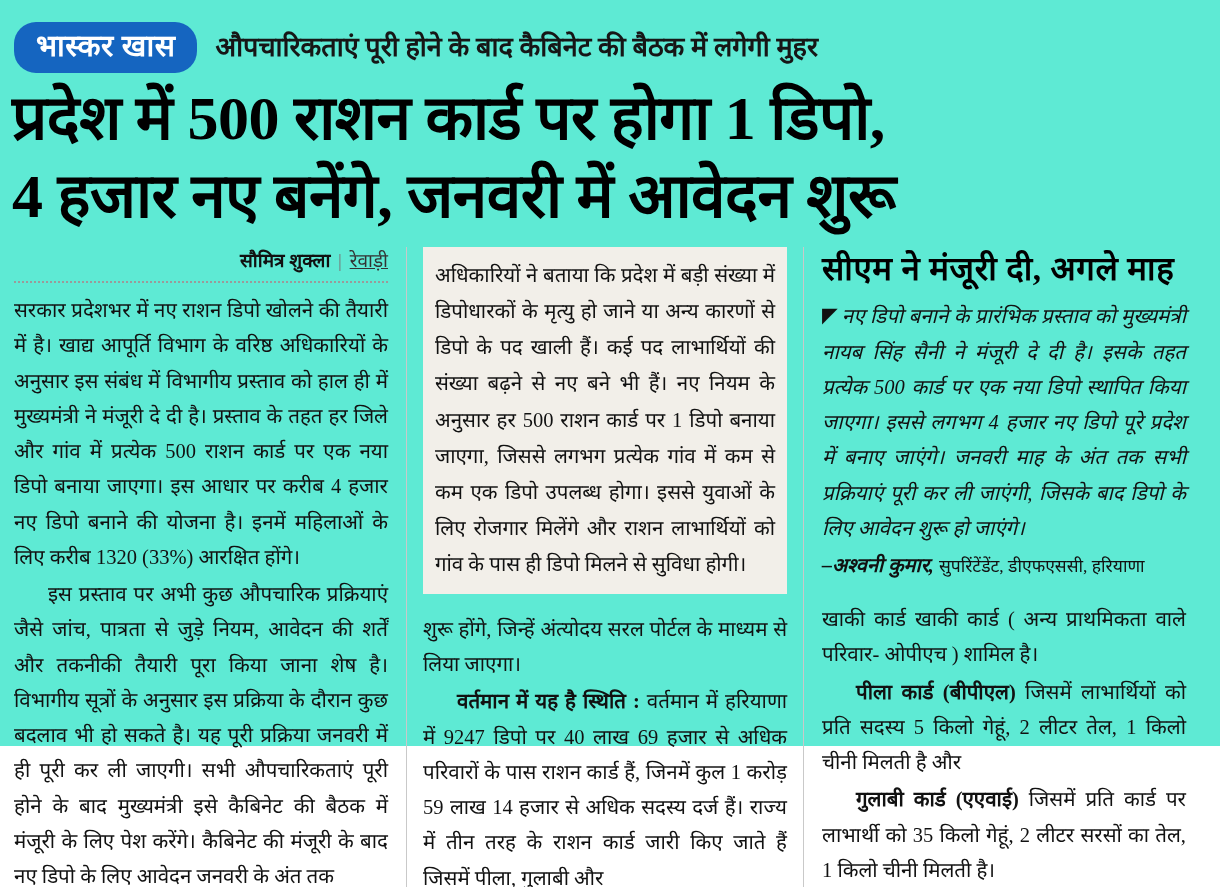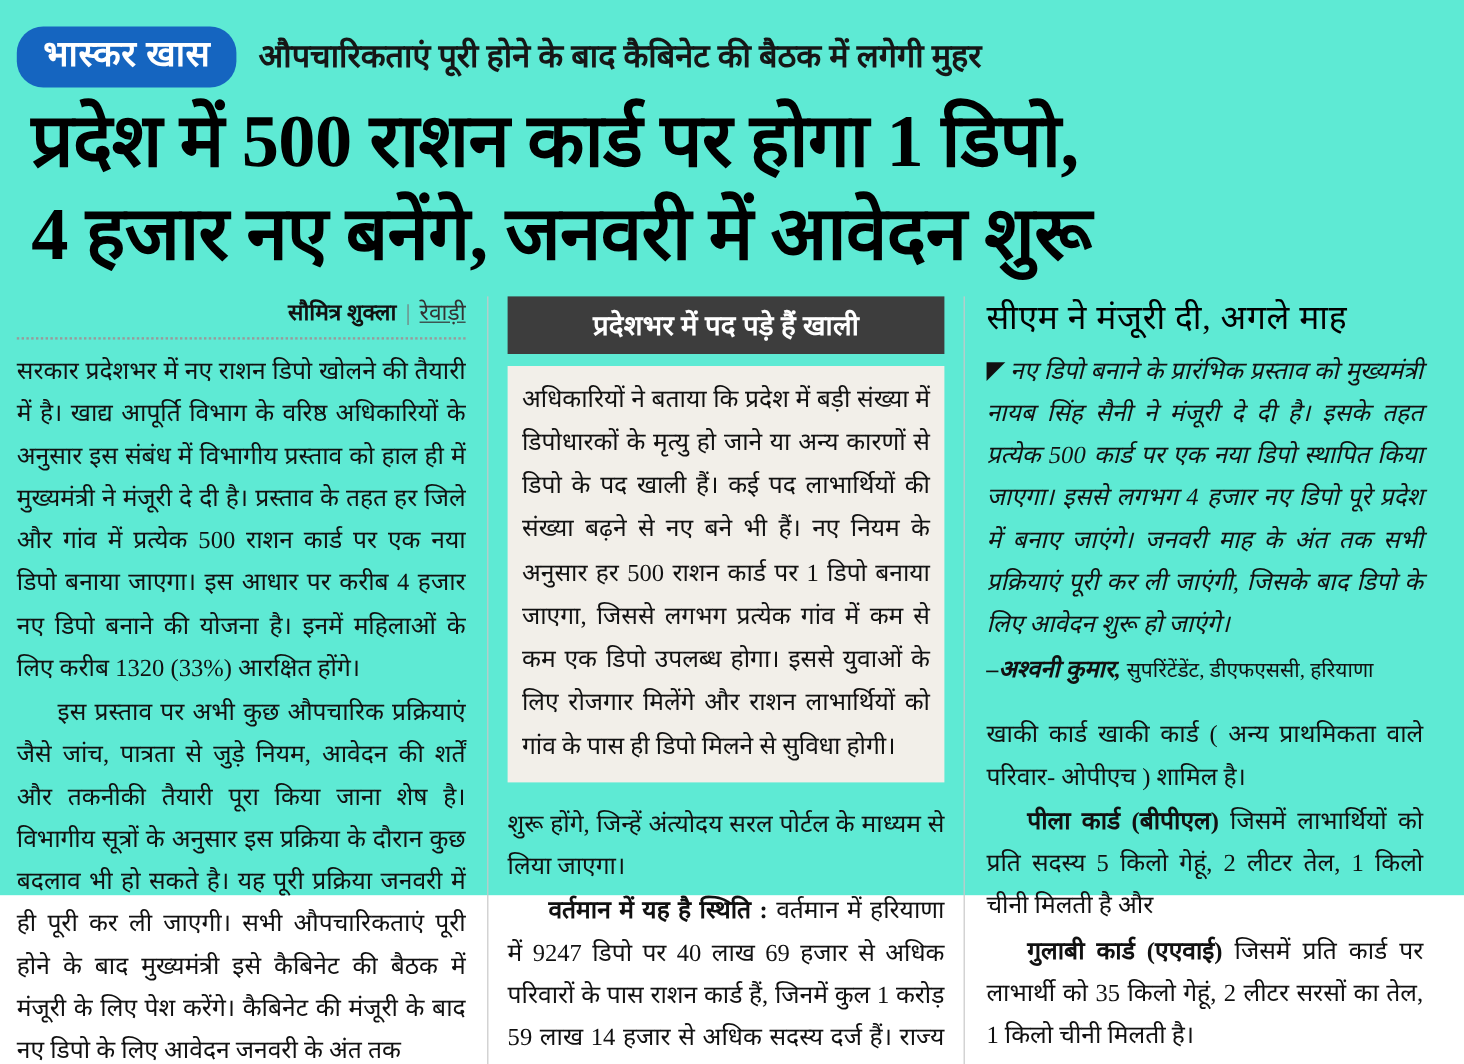--- a/index.html
+++ b/index.html
@@ -47,21 +47,21 @@
     font-weight: bold;
     font-size: 27px;
     line-height: 1.1;
     color: #161616;
     white-space: nowrap;
     text-align: right;
   }
 
   
   .headline {
-    padding: 6px 12px 0 26px;
+    padding: 6px 12px 0 12px;
   }
   .headline .hl {
     font-family: "Liberation Serif", serif;
     font-weight: bold;
     font-size: 62px;
     line-height: 1.26;
     letter-spacing: -0.5px;
     color: #000;
     white-space: nowrap;
   }
@@ -123,22 +123,22 @@
   .shaded-box {
     background: #f2efe9;
     padding: 10px 12px 12px 12px;
     box-sizing: border-box;
   }
   .shaded-box p.body { font-size: 20.5px; line-height: 1.76; }
 
   
   .c3-heading {
     font-family: "Liberation Serif", serif;
-    font-weight: normal;
-    font-size: 28px;
+    font-weight: bold;
+    font-size: 33px;
     line-height: 1.34;
     letter-spacing: 0.6px;
     margin-bottom: 8px;
     color: #000;
   }
   .c3-heading .ln { display: block; white-space: nowrap; }
   p.italic {
     font-style: italic;
     font-size: 20.5px;
     line-height: 1.72;
@@ -185,21 +185,20 @@
         <span class="author">सौमित्र शुक्ला</span>
         <span class="sep">|</span>
         <span class="place">रेवाड़ी</span>
       </div>
       <div class="rule"></div>
       <p class="body">सरकार प्रदेशभर में नए राशन डिपो खोलने की तैयारी में है। खाद्य आपूर्ति विभाग के वरिष्ठ अधिकारियों के अनुसार इस संबंध में विभागीय प्रस्ताव को हाल ही में मुख्यमंत्री ने मंजूरी दे दी है। प्रस्ताव के तहत हर जिले और गांव में प्रत्येक 500 राशन कार्ड पर एक नया डिपो बनाया जाएगा। इस आधार पर करीब 4 हजार नए डिपो बनाने की योजना है। इनमें महिलाओं के लिए करीब 1320 (33%) आरक्षित होंगे।</p>
       <p class="body indent">इस प्रस्ताव पर अभी कुछ औपचारिक प्रक्रियाएं जैसे जांच, पात्रता से जुड़े नियम, आवेदन की शर्तें और तकनीकी तैयारी पूरा किया जाना शेष है। विभागीय सूत्रों के अनुसार इस प्रक्रिया के दौरान कुछ बदलाव भी हो सकते है। यह पूरी प्रक्रिया जनवरी में ही पूरी कर ली जाएगी। सभी औपचारिकताएं पूरी होने के बाद मुख्यमंत्री इसे कैबिनेट की बैठक में मंजूरी के लिए पेश करेंगे। कैबिनेट की मंजूरी के बाद नए डिपो के लिए आवेदन जनवरी के अंत तक</p>
     </div>
 
     <div class="col col-2">
-      <div class="black-bar">प्रदेशभर में पद पड़े हैं खाली</div>
       <div class="shaded-box">
         <p class="body">अधिकारियों ने बताया कि प्रदेश में बड़ी संख्या में डिपोधारकों के मृत्यु हो जाने या अन्य कारणों से डिपो के पद खाली हैं। कई पद लाभार्थियों की संख्या बढ़ने से नए बने भी हैं। नए नियम के अनुसार हर 500 राशन कार्ड पर 1 डिपो बनाया जाएगा, जिससे लगभग प्रत्येक गांव में कम से कम एक डिपो उपलब्ध होगा। इससे युवाओं के लिए रोजगार मिलेंगे और राशन लाभार्थियों को गांव के पास ही डिपो मिलने से सुविधा होगी।</p>
       </div>
       <div class="mid-gap"></div>
       <p class="body">शुरू होंगे, जिन्हें अंत्योदय सरल पोर्टल के माध्यम से लिया जाएगा।</p>
       <p class="body indent">
         <span class="bold-lead">वर्तमान में यह है स्थिति :</span>
         <span>वर्तमान में हरियाणा में 9247 डिपो पर 40 लाख 69 हजार से अधिक परिवारों के पास राशन कार्ड हैं, जिनमें कुल 1 करोड़ 59 लाख 14 हजार से अधिक सदस्य दर्ज हैं। राज्य में तीन तरह के राशन कार्ड जारी किए जाते हैं जिसमें पीला, गुलाबी और</span>
       </p>
     </div>

